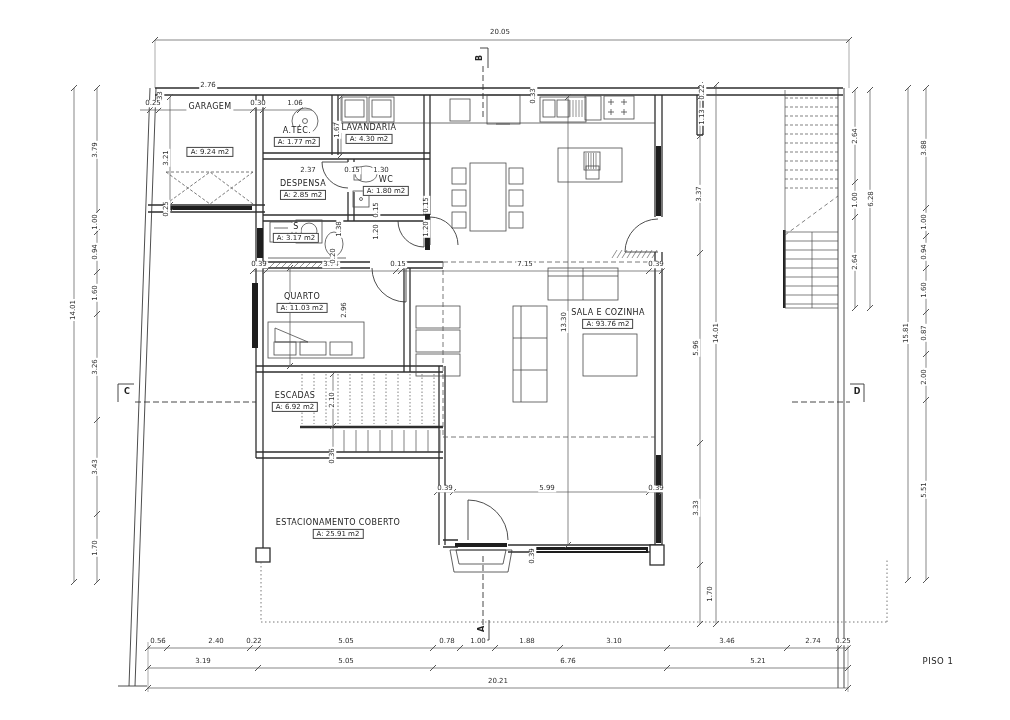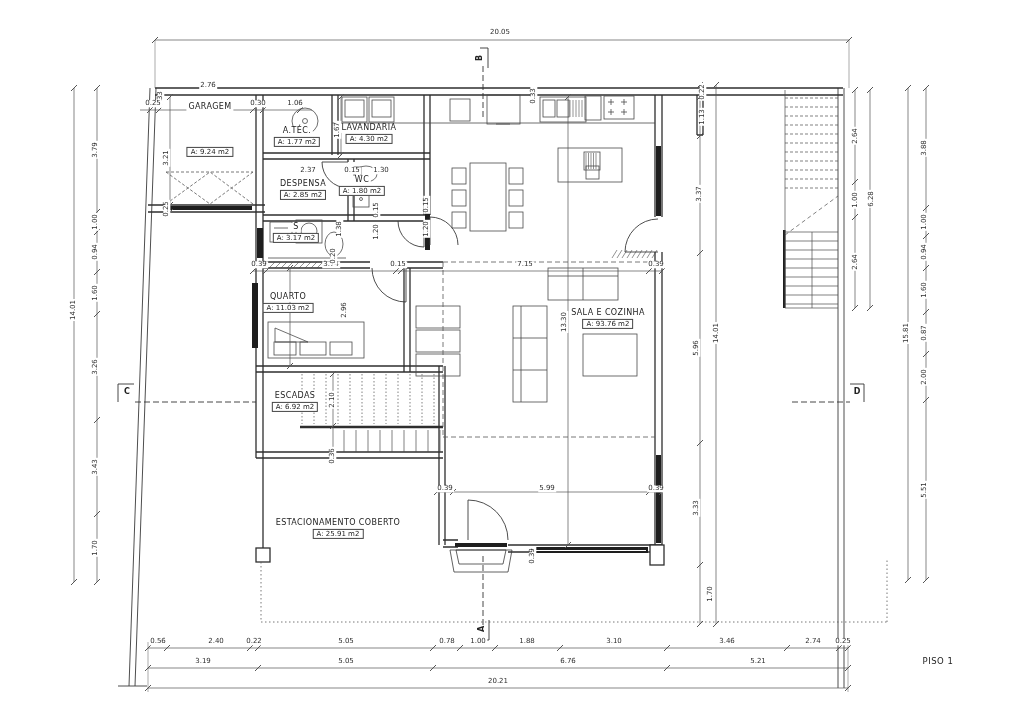--- a/index.html
+++ b/index.html
@@ -445,29 +445,29 @@
         <div class="room-area">A: 1.77 m2</div>
       </div>
       <div class="room" style="left: 369px; top: 134px;">
         <div class="room-name">LAVANDARIA</div>
         <div class="room-area">A: 4.30 m2</div>
       </div>
       <div class="room" style="left: 303px; top: 190px;">
         <div class="room-name">DESPENSA</div>
         <div class="room-area">A: 2.85 m2</div>
       </div>
-      <div class="room" style="left: 362px; top: 186px; justify-content: flex-end;">
+      <div class="room" style="left: 386px; top: 186px; justify-content: flex-end;">
         <div class="room-name">WC</div>
         <div class="room-area">A: 1.80 m2</div>
       </div>
       <div class="room" style="left: 296px; top: 233px;">
         <div class="room-name">S</div>
         <div class="room-area">A: 3.17 m2</div>
       </div>
-      <div class="room" style="left: 288px; top: 303px;">
+      <div class="room" style="left: 302px; top: 303px;">
         <div class="room-name">QUARTO</div>
         <div class="room-area">A: 11.03 m2</div>
       </div>
       <div class="room" style="left: 295px; top: 402px;">
         <div class="room-name">ESCADAS</div>
         <div class="room-area">A: 6.92 m2</div>
       </div>
       <div class="room" style="left: 608px; top: 319px; text-align: right;">
         <div class="room-name">SALA E COZINHA</div>
         <div class="room-area">A: 93.76 m2</div>

